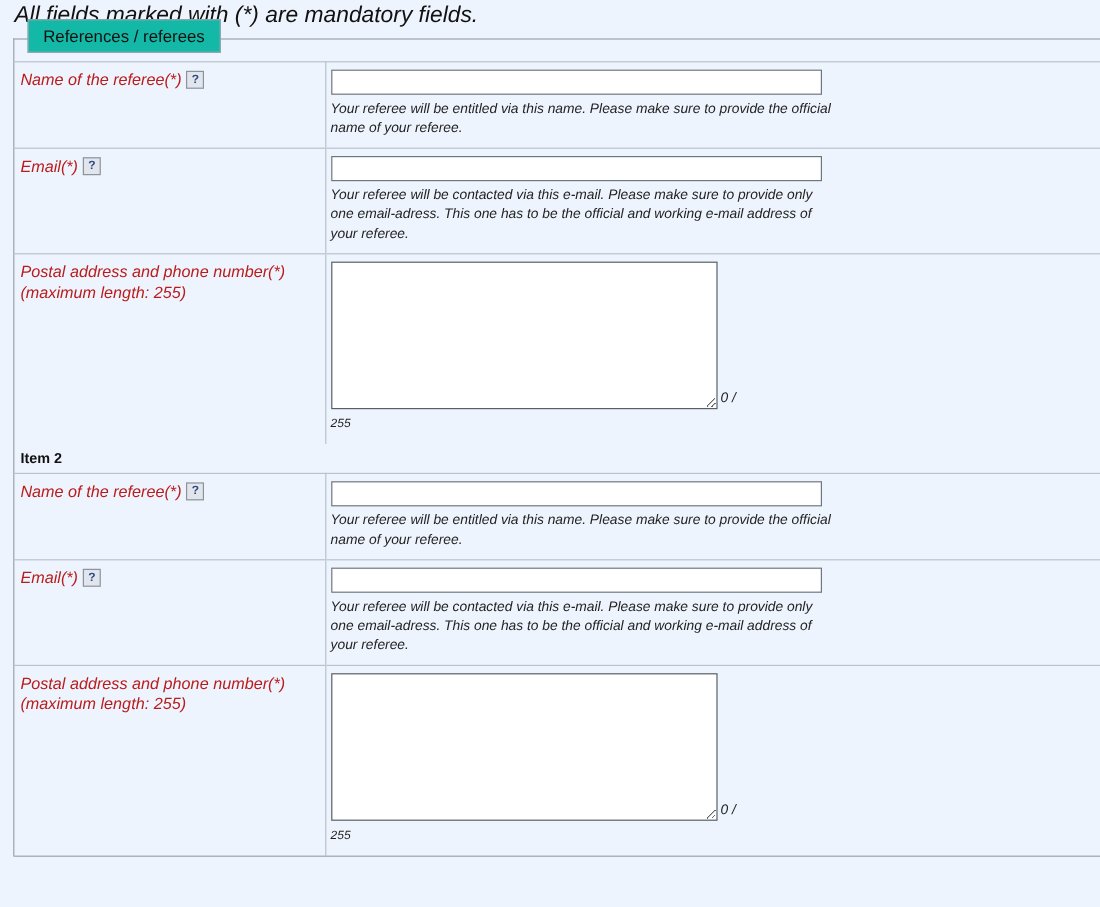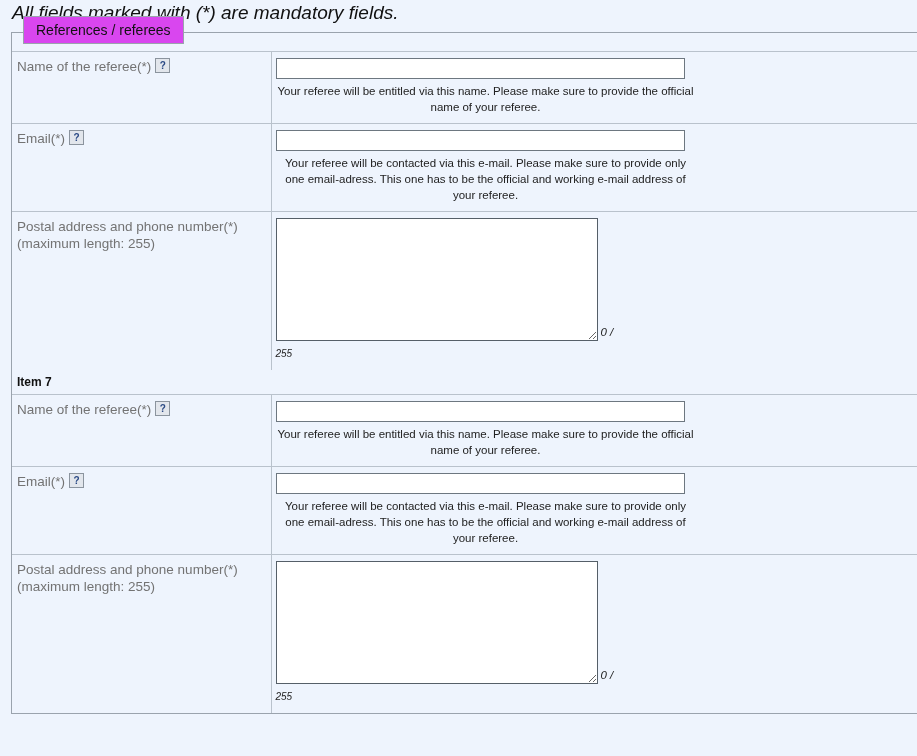--- a/index.html
+++ b/index.html
@@ -30,21 +30,21 @@
   .frame {
     position: relative;
     margin: 11px 0 0 11px;
     border-top: 1px solid #9aa3ad;
     border-left: 1px solid #9aa3ad;
   }
   .frame-legend {
     position: absolute;
     top: -17px;
     left: 11px;
-    background: #d946ef;
+    background: #14b8a6;
     border: 1px solid #9aa3ad;
     padding: 5px 12px 5px 12px;
     font-size: 14px;
     line-height: 16px;
     color: #111;
     white-space: nowrap;
   }
 
   .frame-inner {
     padding-top: 18px;
@@ -76,22 +76,23 @@
     border-right: 1px solid #b9c2cc;
     padding: 6px 6px 10px 5px !important;
   }
   .col-field {
     padding: 6px 0 8px 4px !important;
   }
 
   .label-text {
     font-size: 13.5px;
     line-height: 17px;
-    color: #737373;
+    color: #b91c1c;
     display: inline;
+    font-style: italic;
   }
 
   
   .help-icon {
     display: inline-block;
     width: 15px;
     height: 15px;
     border: 1px solid #8b949e;
     background: #e2e6ec;
     color: #2b4a85;
@@ -112,26 +113,26 @@
     border: 1px solid #6d7780;
     background: #ffffff;
     font-family: "Liberation Sans", sans-serif;
     font-size: 13px;
     padding: 1px 3px;
     outline: none;
     display: block;
   }
 
   .hint {
+    font-style: italic;
     font-size: 11.5px;
     line-height: 16px;
     color: #222;
     margin-top: 4px;
     max-width: 420px;
-    text-align: center;
   }
 
   
   .textarea-wrap {
     display: flex;
     align-items: flex-end;
     flex-wrap: wrap;
     width: 350px;
   }
   textarea.area-input {
@@ -206,21 +207,21 @@
           <div class="textarea-wrap">
             <textarea class="area-input" style=""></textarea>
                 <span class="counter">0 /</span>
           </div>
           <div class="counter-second">255</div>
         </td>
       </tr>
     </tbody>
       </table>
 
-    <div class="item-heading">Item 7</div>
+    <div class="item-heading">Item 2</div>
     <table class="form-table">
       <tbody>
           <tr>
         <td class="col-label">
           <span class="label-text">Name of the referee(*)</span><span class="help-icon">?</span>
         </td>
         <td class="col-field">
           <input class="text-input" type="text" value="" style="">
           <div class="hint">Your referee will be entitled via this name. Please make sure to provide the official name of your referee.</div>
         </td>

